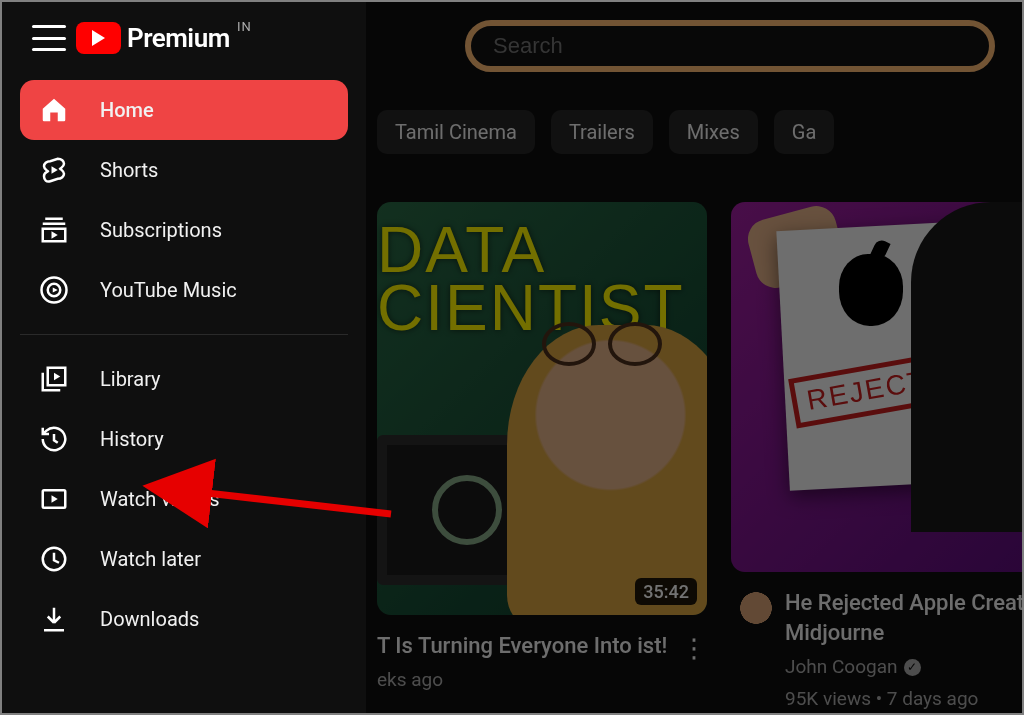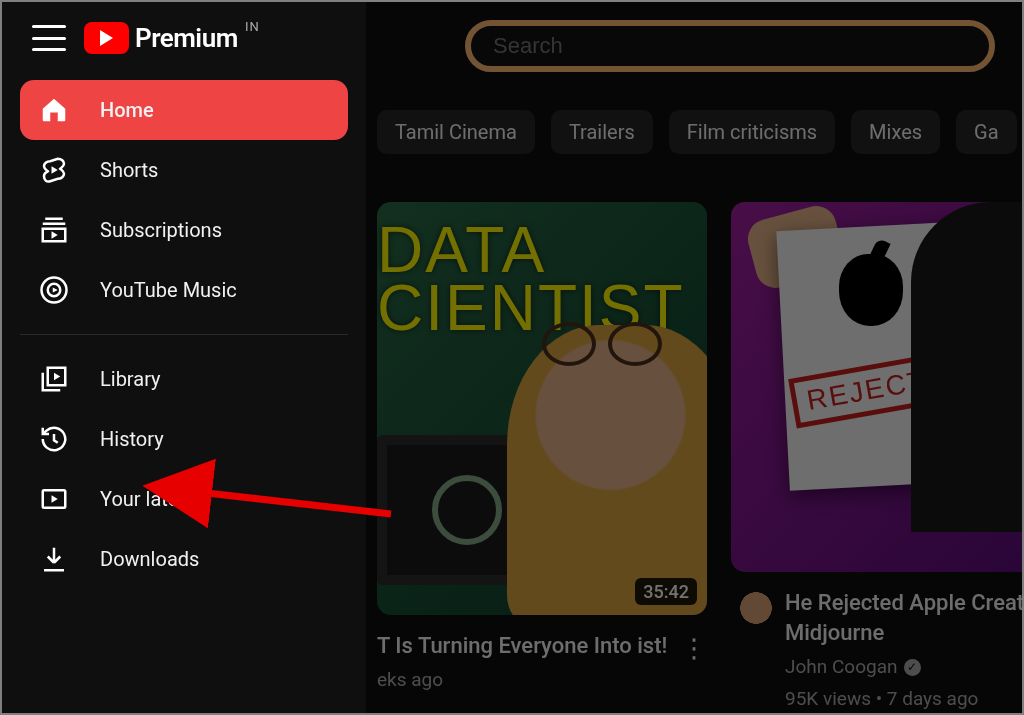--- a/index.html
+++ b/index.html
@@ -45,21 +45,21 @@
   .thumb2 { background: linear-gradient(135deg,#a01fa0,#5a0c7a); }
   .thumb2 .paper { position:absolute; left:52px; top:24px; width:190px; height:260px; background:#f4f4f4; transform:rotate(-3deg); box-shadow: 0 6px 20px rgba(0,0,0,.5); }
   .thumb2 .apple-icon { position:absolute; left:108px; top:52px; width:64px; height:72px; background:#000; border-radius:45% 45% 48% 48%; }
   .thumb2 .apple-icon::before { content:''; position:absolute; top:-14px; left:34px; width:14px; height:20px; background:#000; border-radius:8px 0 8px 0; transform:rotate(25deg);}
   .thumb2 .stamp { position:absolute; left:60px; top:160px; transform:rotate(-10deg); border:5px solid #c81e1e; color:#c81e1e; padding:4px 10px; font-family: Impact, sans-serif; font-size:28px; letter-spacing:2px; background: rgba(255,255,255,.2);}
   .thumb2 .person { position:absolute; right:-70px; top:0; width:220px; height:330px; background:#1a1a1a; border-radius:80px 0 0 0;}
   .thumb2 .hand { position:absolute; left:20px; top:10px; width:90px; height:70px; background:#e5b38a; border-radius:20px; transform:rotate(-15deg);}
 
   
   .sidebar { position: absolute; top:0; left:0; width: 364px; height: 100%; background: #0f0f0f; z-index: 10; padding-top: 6px;}
-  .top-row { display:flex; align-items:center; gap: 18px; padding: 14px 26px 8px 30px; }
+  .top-row { display:flex; align-items:center; gap: 10px; padding: 14px 26px 8px 30px; }
   .hamburger-icon { width:34px; height:26px; display:flex; flex-direction:column; justify-content:space-between; cursor:pointer;}
   .hamburger-icon span { height:3px; background:#fff; border-radius:2px; }
   .logo { display:flex; align-items:center; gap:6px; position:relative; padding-right:22px; cursor:pointer;}
   .logo-badge { width:45px; height:32px; background:#FF0000; border-radius:8px; display:flex; align-items:center; justify-content:center;}
   .logo-badge::after { content:''; border-left:13px solid #fff; border-top:8px solid transparent; border-bottom:8px solid transparent;}
   .logo-text { color:#fff; font-size:26px; font-weight:600; letter-spacing:-0.5px;}
   .logo-sup { position:absolute; top:-3px; right:0; color:#aaa; font-size:13px; letter-spacing:1px;}
 
   .nav { padding: 18px 18px 0 18px; }
   .nav-item { display:flex; align-items:center; gap: 30px; padding: 14px 18px; border-radius: 14px; color:#f1f1f1; font-size:20px; cursor:pointer; }
@@ -82,21 +82,20 @@
 
   <div class="header">
     <div class="search-wrap">
       <input type="text" placeholder="Search" style="">
     </div>
   </div>
 
   <div class="chips">
     <div class="chip">Tamil Cinema</div>
     <div class="chip">Trailers</div>
-    <div class="chip">Film criticisms</div>
     <div class="chip">Mixes</div>
     <div class="chip">Ga</div>
   </div>
 
   <div class="content">
 
     <div class="card">
       <div class="thumb thumb1">
         <div class="txtblock">
           <div class="bigtxt">DATA</div>
@@ -217,21 +216,30 @@
         </span>
         <span>History</span>
       </div>
       <div class="nav-item">
         <span class="nav-icon">
           <svg viewBox="0 0 24 24">
               <rect x="3" y="5" width="18" height="14" rx="1"></rect>
               <path d="M10 9l5 3-5 3z" fill="#fff" stroke="none"></path>
             </svg>
         </span>
-        <span>Your later</span>
+        <span>Watch videos</span>
+      </div>
+      <div class="nav-item">
+        <span class="nav-icon">
+          <svg viewBox="0 0 24 24">
+              <circle cx="12" cy="12" r="9"></circle>
+              <path d="M12 7v6l4 2"></path>
+            </svg>
+        </span>
+        <span>Watch later</span>
       </div>
       <div class="nav-item">
         <span class="nav-icon">
           <svg viewBox="0 0 24 24">
               <path d="M12 3v12m0 0 5-5m-5 5-5-5M4 21h16"></path>
             </svg>
         </span>
         <span>Downloads</span>
       </div>
     </div>

